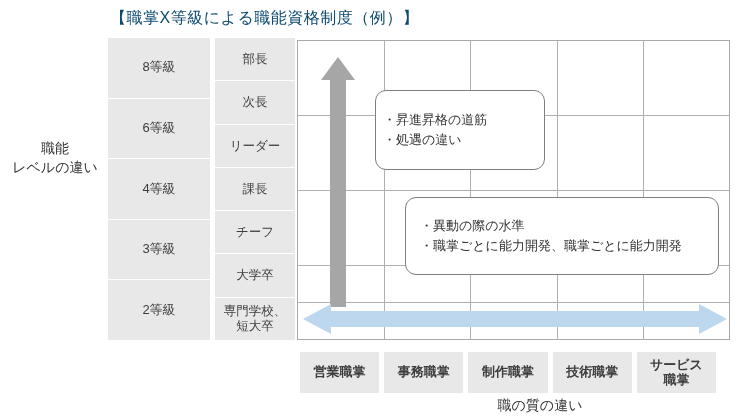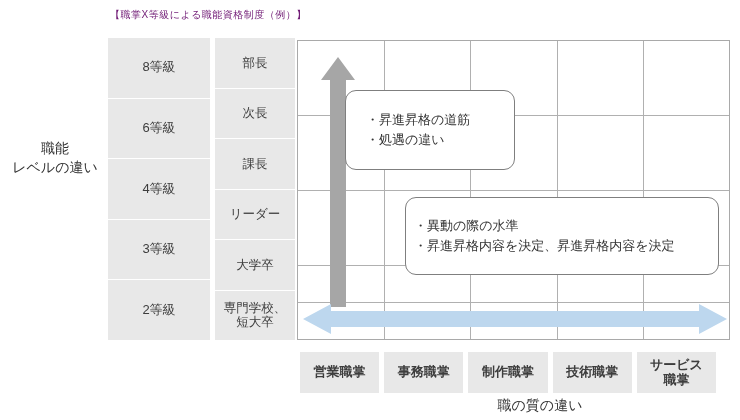--- a/index.html
+++ b/index.html
@@ -1,21 +1,21 @@
 <!DOCTYPE html>
 <html><head>
 <meta charset="utf-8">
 <style>
   html,body{margin:0;padding:0;background:#fff;}
   .canvas{
     position:relative;width:740px;height:420px;background:#fff;overflow:hidden;
     font-family:"Liberation Sans","DejaVu Sans",sans-serif;color:#3d3d3d;
   }
   .page-title{
-    position:absolute;left:110px;top:8px;font-size:10px;color:#701a75;letter-spacing:0.5px;
+    position:absolute;left:110px;top:8px;font-size:16px;color:#0c4a6e;letter-spacing:0.5px;
   }
   .y-axis-label{
     position:absolute;left:8px;top:139px;width:94px;text-align:center;
     font-size:14px;line-height:1.35;white-space:pre-line;color:#333;
   }
   .col{position:absolute;top:38px;height:302px;display:flex;flex-direction:column;gap:1px;}
   .col.grades{left:108px;width:102px;}
   .col.roles{left:215px;width:80px;}
   .cell{
     flex:1;background:#e8e8e8;display:flex;align-items:center;justify-content:center;
@@ -28,22 +28,22 @@
     background-image:
       repeating-linear-gradient(to right, transparent 0, transparent 85.6px, #b0b0b0 85.6px, #b0b0b0 86.6px),
       repeating-linear-gradient(to bottom, transparent 0, transparent 36.5px, #b0b0b0 36.5px, #b0b0b0 37.5px);
   }
   .arrow-layer{position:absolute;left:297px;top:40px;width:433px;height:300px;pointer-events:none;}
   .callout{
     position:absolute;background:#fff;border:1px solid #7f7f7f;border-radius:11px;
     display:flex;flex-direction:column;justify-content:center;
     font-size:13px;line-height:1.55;color:#333;box-sizing:border-box;
   }
-  .callout.c1{left:345px;top:90px;width:170px;height:80px;padding-left:20px;}
-  .callout.c2{left:405px;top:197px;width:314px;height:78px;padding-left:8px;}
+  .callout.c1{left:375px;top:90px;width:170px;height:80px;padding-left:7px;}
+  .callout.c2{left:405px;top:197px;width:314px;height:78px;padding-left:14px;}
   .job-headers{
     position:absolute;left:300px;top:352px;width:416px;height:41px;display:flex;gap:5px;
   }
   .job-headers .cell{font-weight:600;font-size:13px;}
   .x-axis-label{
     position:absolute;left:320px;top:397px;width:440px;text-align:center;
     font-size:14px;color:#333;
   }
 </style>
 </head>
@@ -60,42 +60,43 @@
     <div class="cell">8等級</div>
     <div class="cell">6等級</div>
     <div class="cell">4等級</div>
     <div class="cell">3等級</div>
     <div class="cell">2等級</div>
   </div>
 
   <div class="col roles">
     <div class="cell">部長</div>
     <div class="cell">次長</div>
+    <div class="cell">リーダー</div>
     <div class="cell">課長</div>
-    <div class="cell">リーダー</div>
+    <div class="cell">チーフ</div>
     <div class="cell">大学卒</div>
     <div class="cell">専門学校、
 短大卒</div>
   </div>
 
   <div class="grid-panel"></div>
 
   <svg class="arrow-layer" viewBox="0 0 433 300" width="433" height="300">
     <polygon points="33,267 33,40 24,40 41,17 58,40 49,40 49,267" fill="#a6a6a6"></polygon>
     <polygon points="6,279 34,264 34,271 402,271 402,264 430,279 402,294 402,287 34,287 34,294" fill="#bdd7ee"></polygon>
   </svg>
 
   <div class="callout c1">
     <div>・昇進昇格の道筋</div>
     <div>・処遇の違い</div>
   </div>
 
   <div class="callout c2">
     <div>・異動の際の水準</div>
-    <div>・昇進昇格内容を決定、昇進昇格内容を決定</div>
+    <div>・職掌ごとに能力開発、職掌ごとに能力開発</div>
   </div>
 
   <div class="job-headers">
     <div class="cell">営業職掌</div>
     <div class="cell">事務職掌</div>
     <div class="cell">制作職掌</div>
     <div class="cell">技術職掌</div>
     <div class="cell">サービス
 職掌</div>
   </div>

